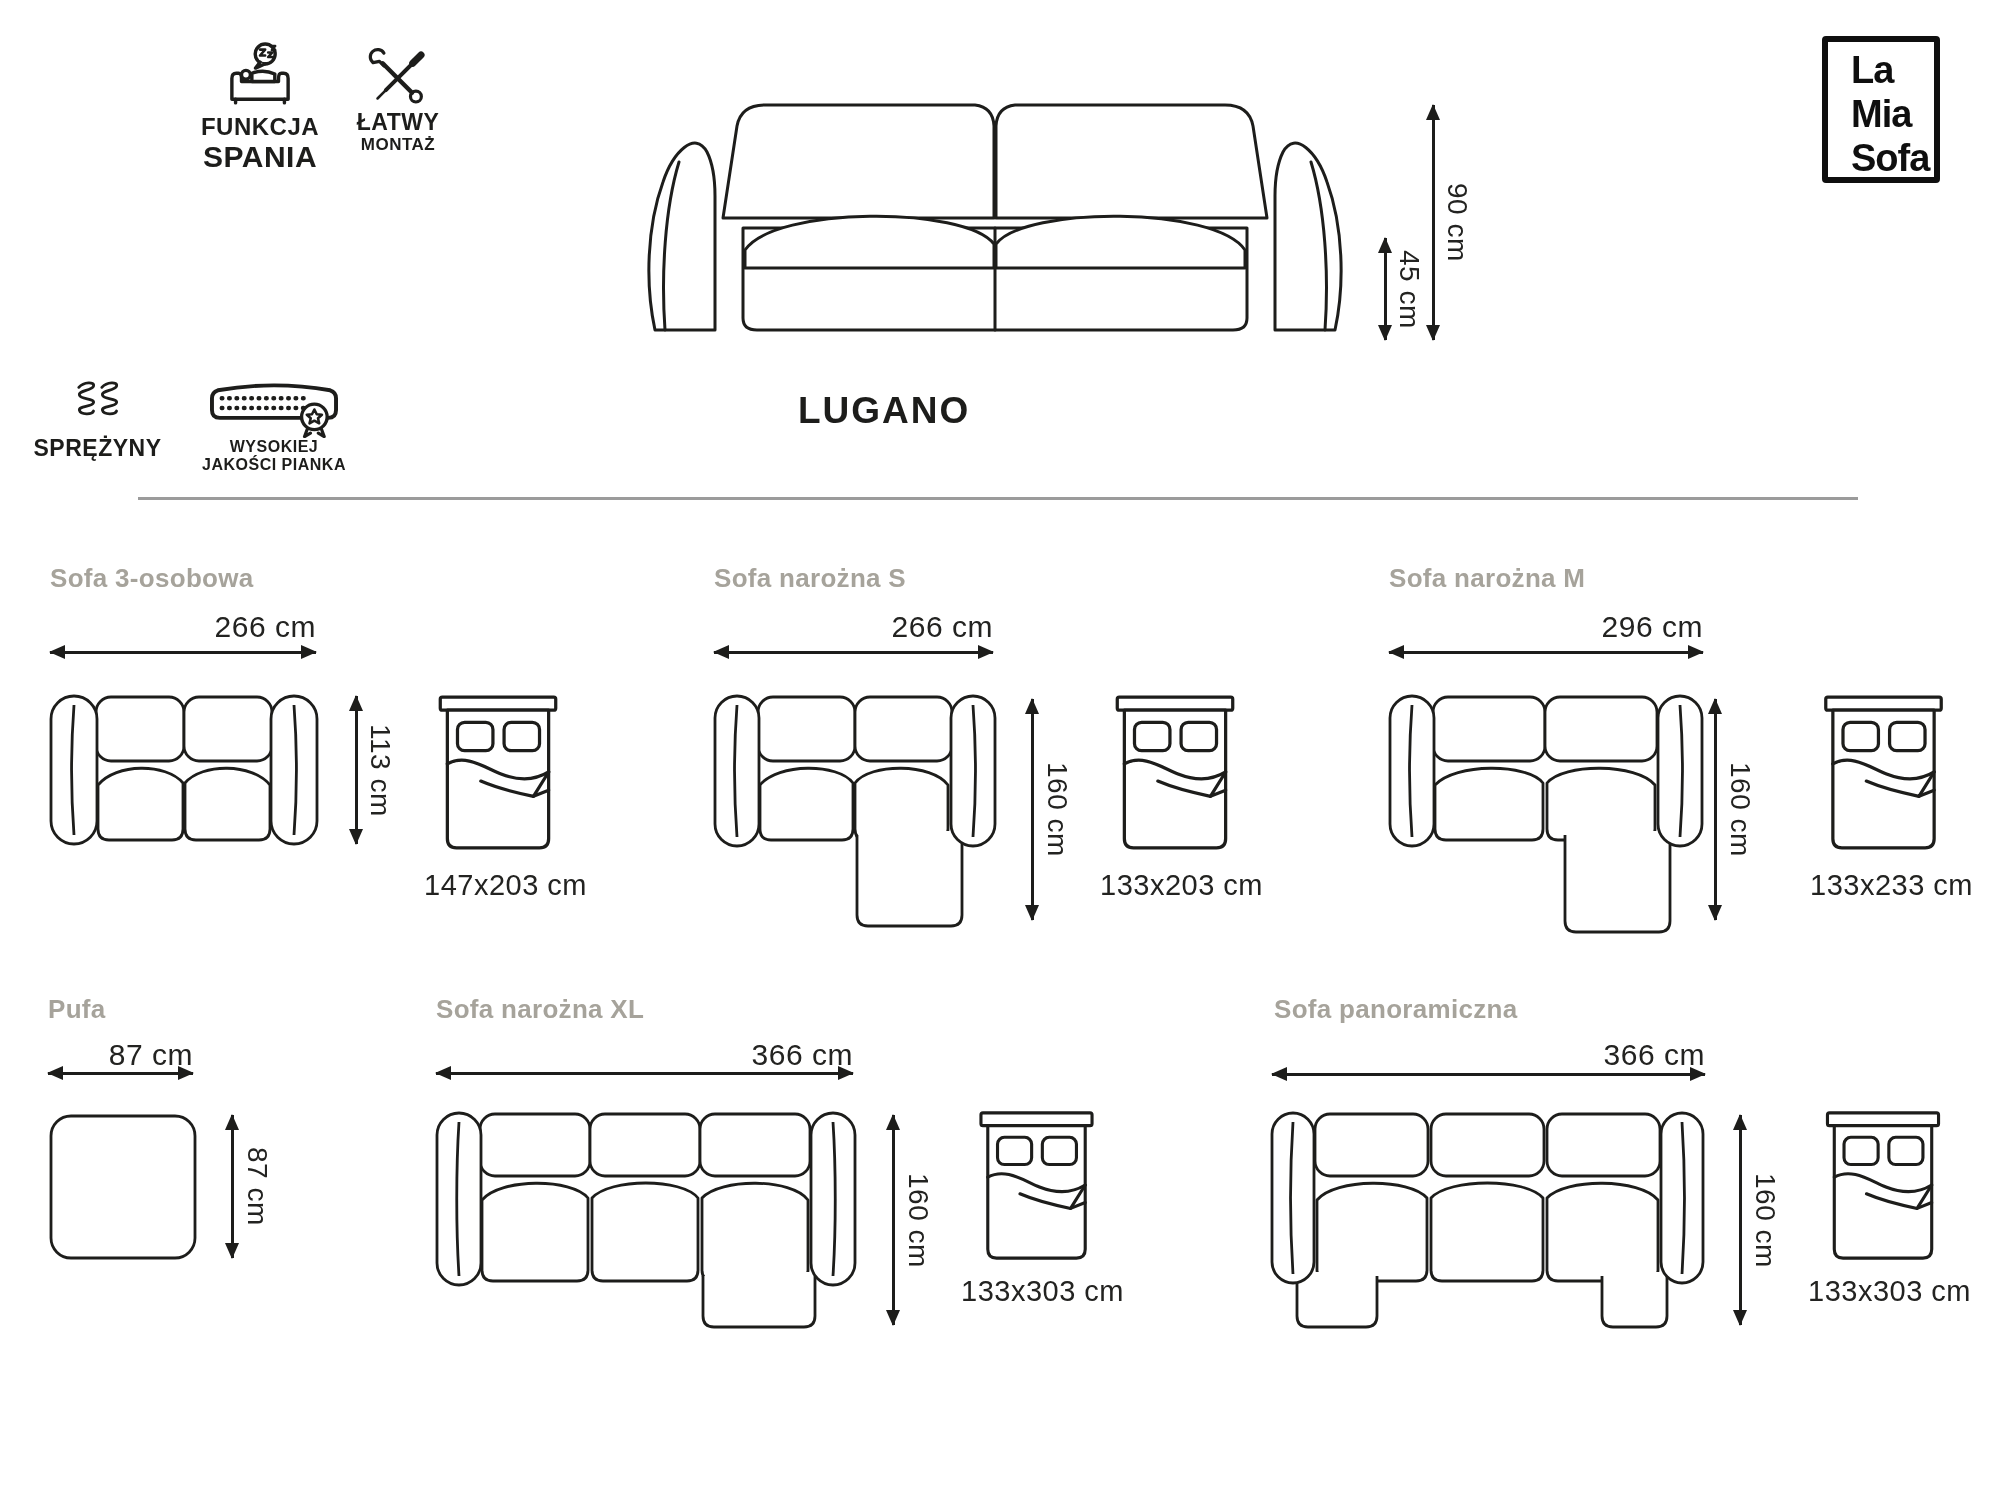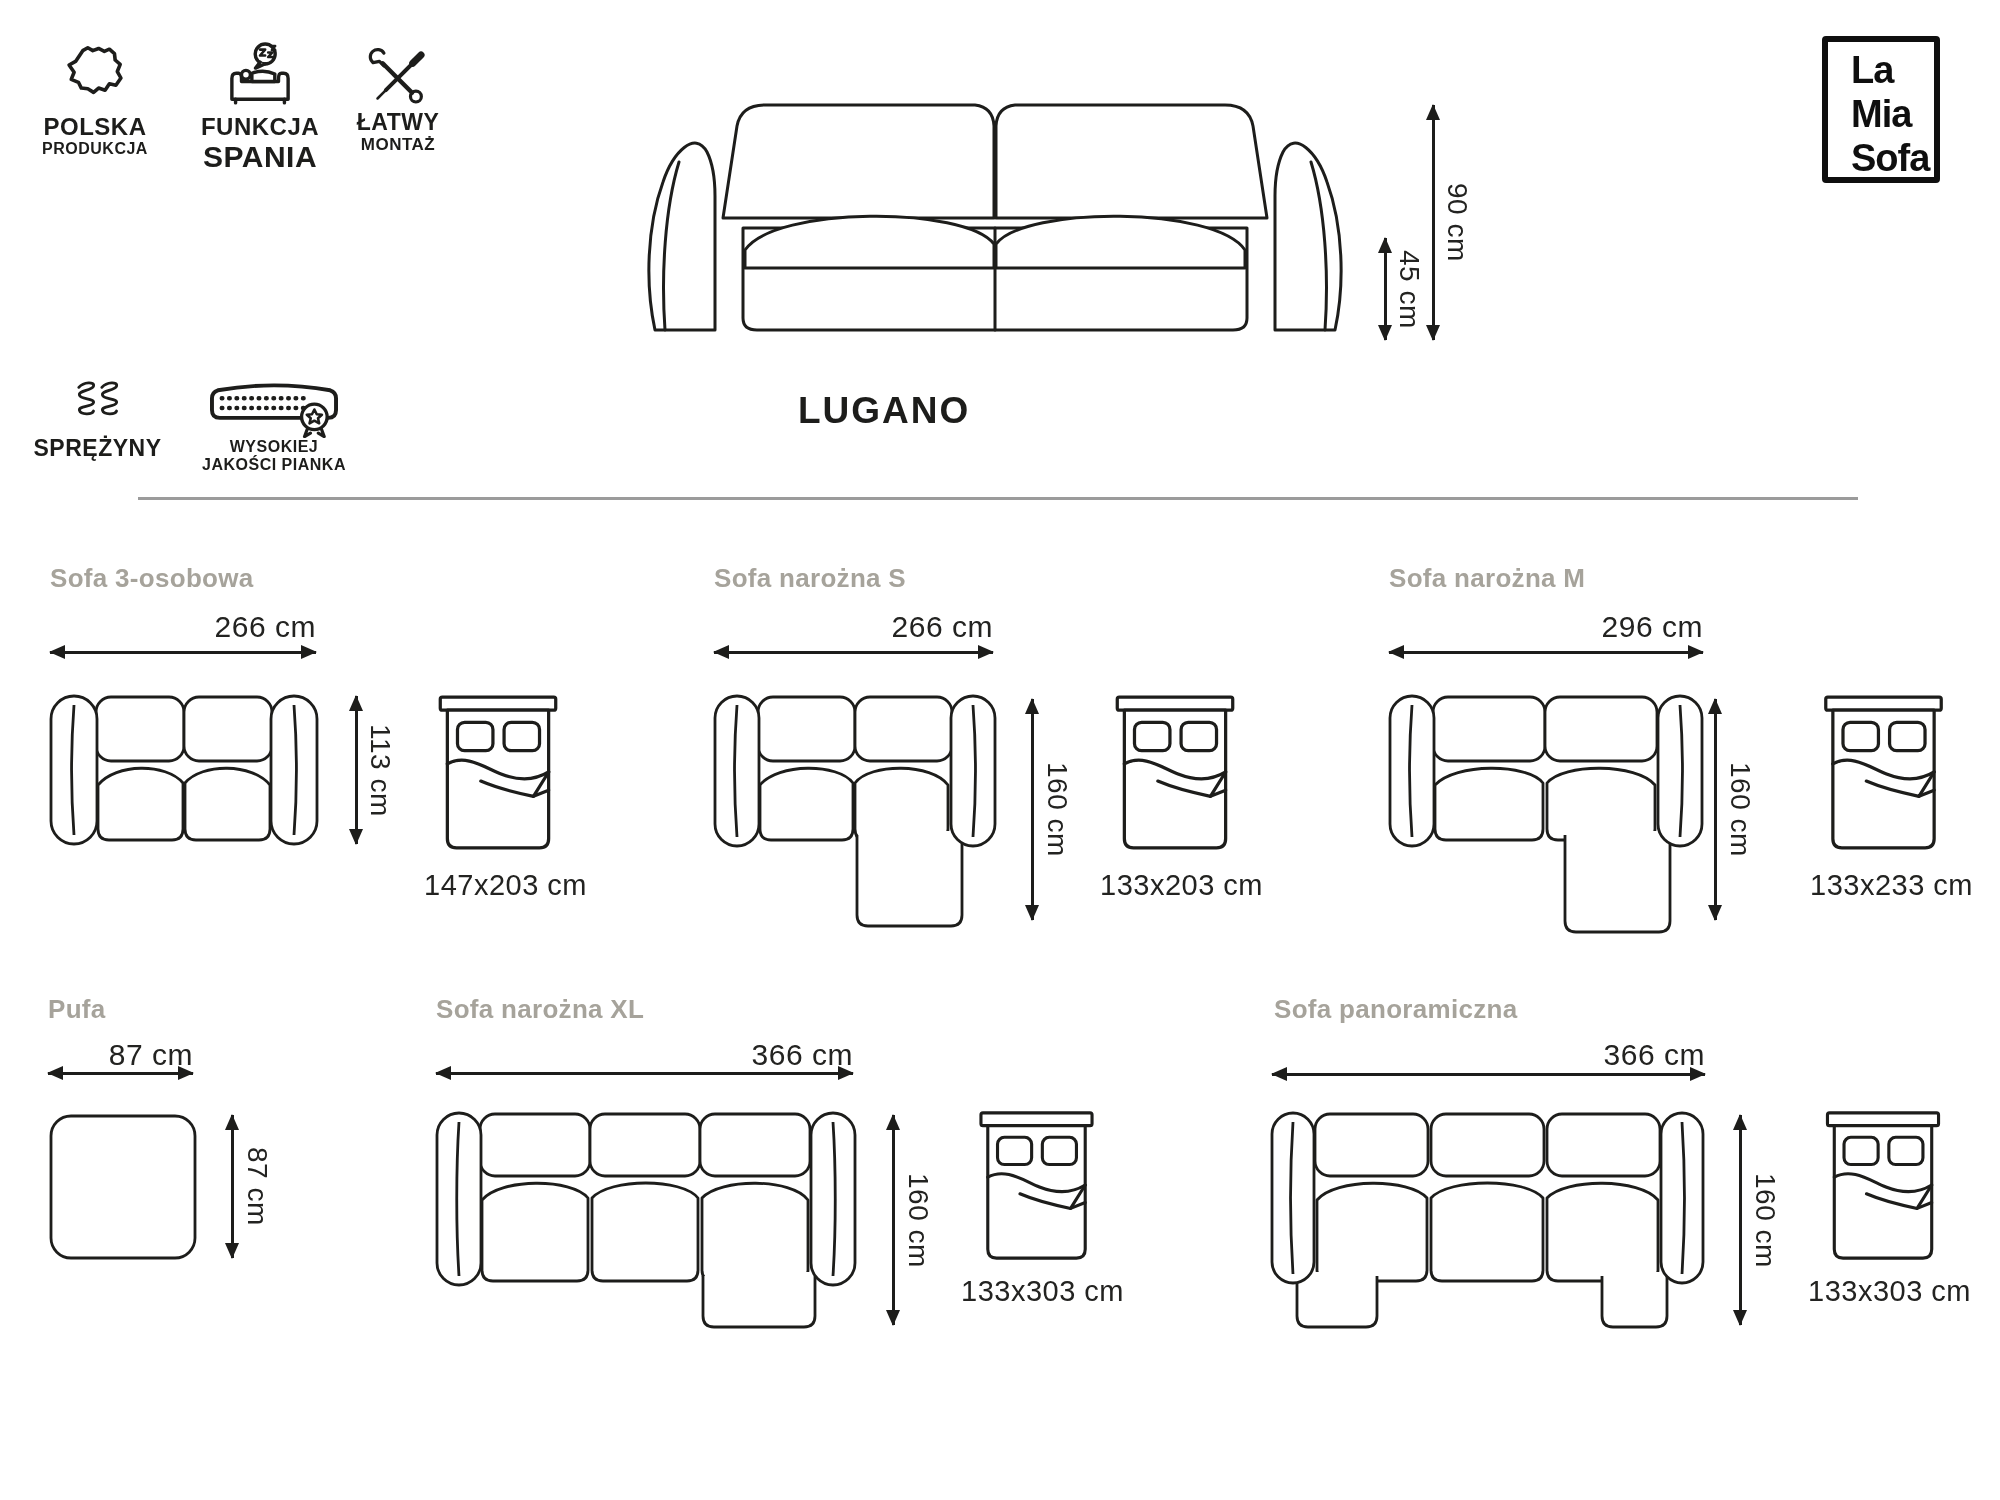--- a/index.html
+++ b/index.html
@@ -41,27 +41,20 @@
         <path d="M10 16 L110 16 L110 143 Q110 152 101 152 L19 152 Q10 152 10 143 Z" fill="#fff"></path>
         <rect x="20" y="28" width="35" height="28" rx="7" fill="#fff"></rect>
         <rect x="66" y="28" width="35" height="28" rx="7" fill="#fff"></rect>
         <path d="M10 69 C28 59 46 72 63 79 C81 86 97 85 110 77" fill="none"></path>
         <path d="M110 77 L95 101 C75 97 57 92 43 86" fill="none"></path>
         <path d="M95 101 L110 95" fill="none"></path>
       </g>
     </defs>
   </svg>
 
-  <div class="feat" style="left:30px;top:42px;width:130px">
-    <svg width="72" height="72" viewBox="0 0 100 100" fill="none" stroke="#1d1d1b" stroke-width="5" stroke-linejoin="round" stroke-linecap="round">
-      <path d="M33 12 L40 8 L47 12 L55 9 L63 13 L70 10 L77 16 L78 25 L85 31 L81 41 L86 50 L79 60 L70 58 L64 67 L55 64 L48 70 L40 65 L31 64 L27 56 L17 52 L21 42 L14 32 L23 27 Z"></path>
-    </svg>
-    <div class="l1" style="font-size:24px">POLSKA</div>
-    <div class="l2" style="font-size:16px">PRODUKCJA</div>
-  </div>
 
   <div class="feat" style="left:333px;top:46px;width:130px">
     <svg width="64" height="64" viewBox="0 0 100 100" fill="none" stroke="#1d1d1b" stroke-linejoin="round" stroke-linecap="round">
       <path d="M28 11 a11.5 11.5 0 1 0 -17 15 l10 -2 l7 7" stroke-width="5"></path>
       <line x1="26" y1="27" x2="72" y2="73" stroke-width="7"></line>
       <circle cx="78" cy="79" r="8.5" stroke-width="5"></circle>
       <line x1="86" y1="14" x2="73" y2="27" stroke-width="11"></line>
       <line x1="75" y1="25" x2="31" y2="69" stroke-width="6.2"></line>
       <line x1="31" y1="69" x2="18" y2="82" stroke-width="4"></line>
     </svg>

